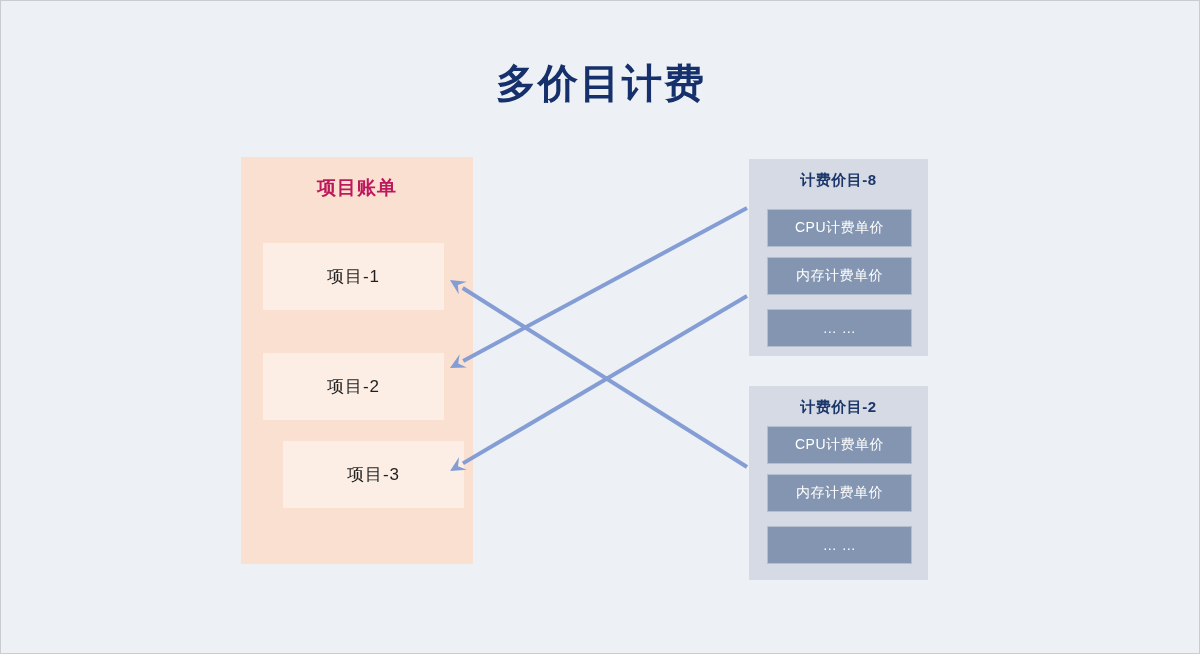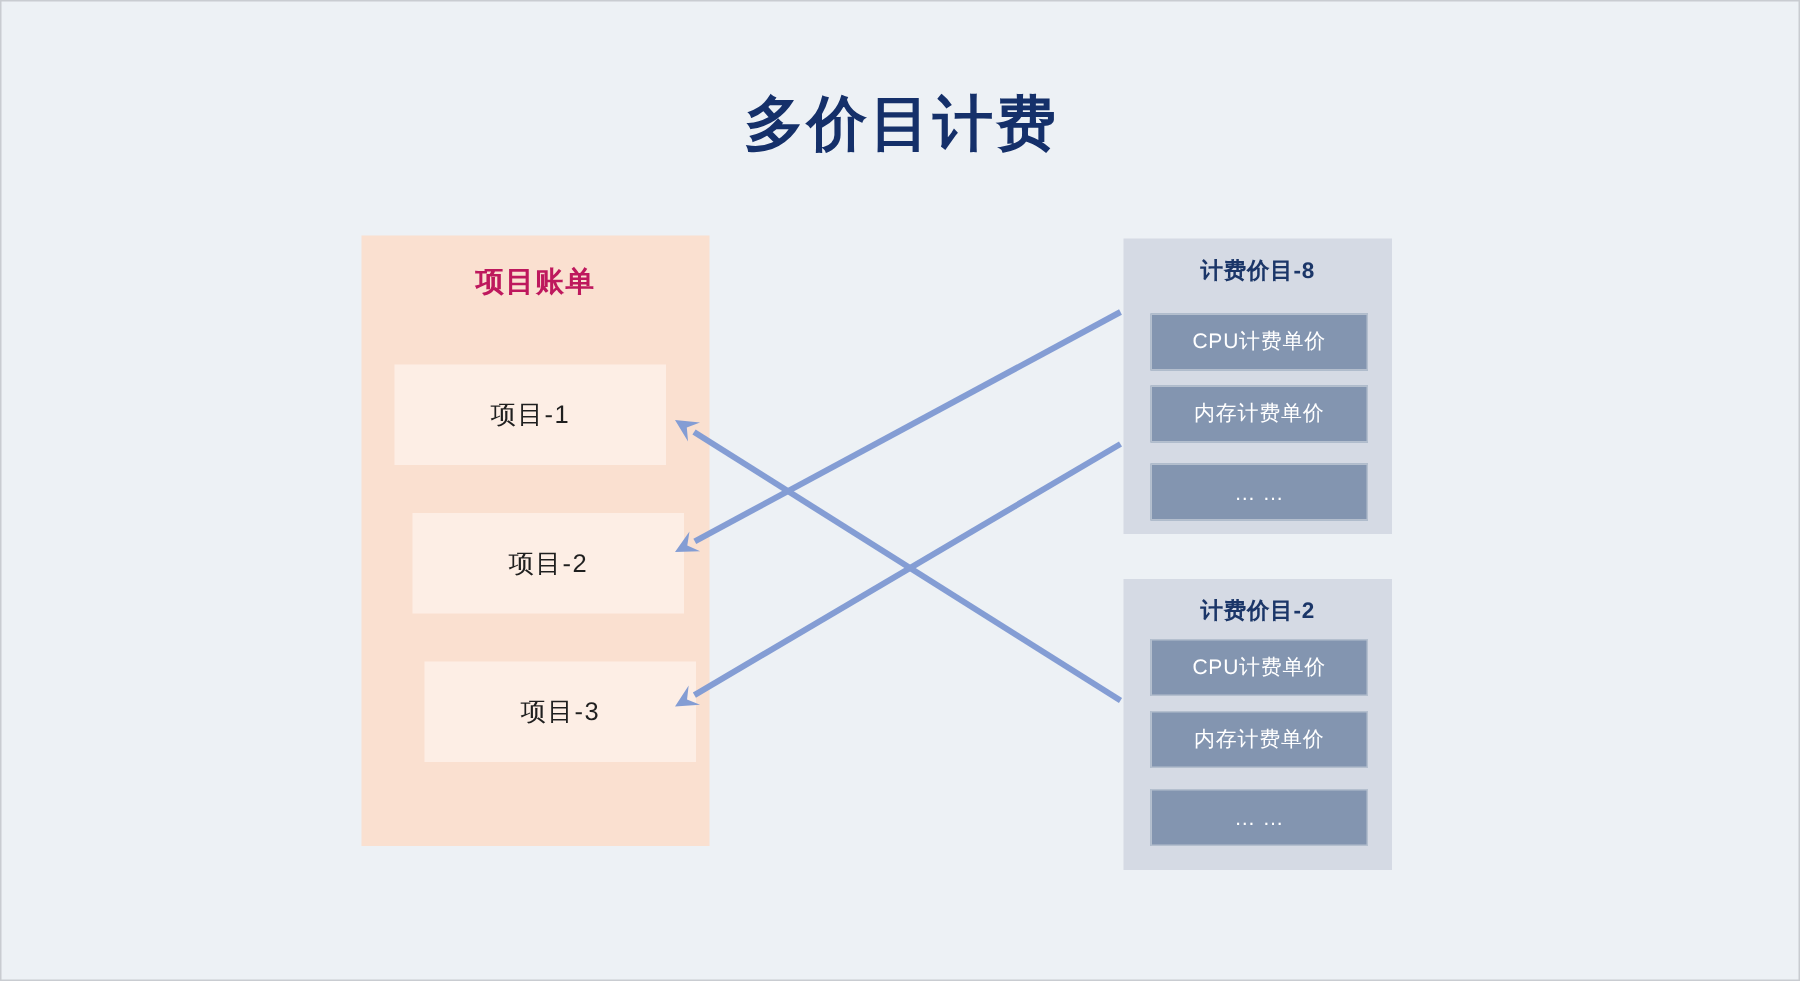--- a/index.html
+++ b/index.html
@@ -64,21 +64,21 @@
     height: 67px;
     background: #fdeee5;
     display: flex;
     align-items: center;
     justify-content: center;
     font-size: 17px;
     color: #1f1f1f;
     letter-spacing: 1px;
   }
   #bill-item-0 { top: 86px; }
-  #bill-item-1 { top: 185px; margin-left: 12px; }
+  #bill-item-1 { top: 196px; }
   #bill-item-2 { top: 284px; margin-left: 20px; }
 
   
   .price-panel {
     position: absolute;
     left: 748px;
     width: 179px;
     background: #d5dae4;
   }
   #price-panel-0 { top: 158px; height: 197px; }

